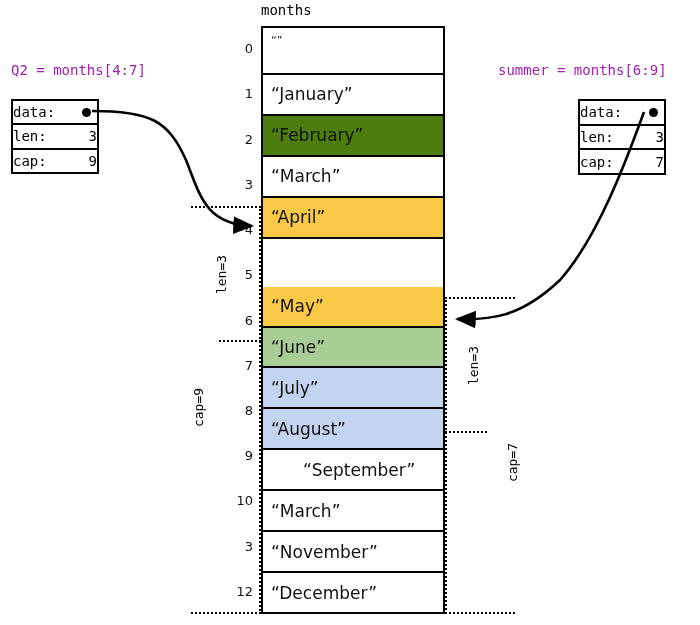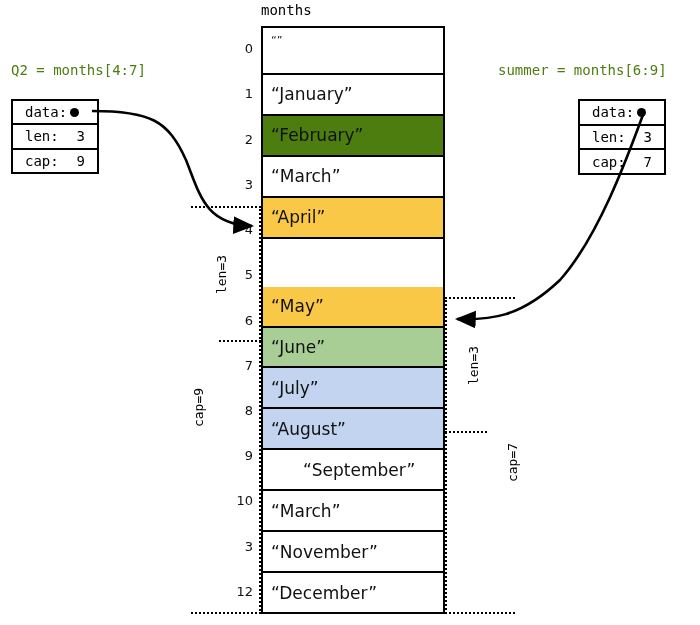--- a/index.html
+++ b/index.html
@@ -43,32 +43,32 @@
   .struct{
     position:absolute;
     border:2.5px solid #000;box-sizing:border-box;
     background:#fff;
     display:flex;flex-direction:column;
   }
   .struct .srow{
     flex:1 1 0;border-bottom:2px solid #000;box-sizing:border-box;
     display:flex;align-items:center;
     font-family:"DejaVu Sans Mono", monospace;font-size:14px;color:#000;
-    padding:0 12px;position:relative;
+    padding:0 0;position:relative;
   }
   .struct .srow:last-child{border-bottom:none;}
   .srow .k{flex:0 0 auto;}
   .srow .v{margin-left:auto;}
   .dot{
     width:9px;height:9px;border-radius:50%;background:#000;
     margin-left:auto;margin-right:6px;
   }
   .struct-label{
     position:absolute;
-    font-family:"DejaVu Sans Mono", monospace;font-size:14px;color:#4d7c0f;
+    font-family:"DejaVu Sans Mono", monospace;font-size:14px;color:#a21caf;
     white-space:nowrap;
   }
 
   
   .brk{position:absolute;box-sizing:border-box;}
   .brk.left-open{border:2.5px dotted #000;border-right:none;}
   .brk.right-open{border:2.5px dotted #000;border-left:none;}
   .brk-label{
     position:absolute;
     font-family:"DejaVu Sans Mono", monospace;font-size:13px;color:#000;

